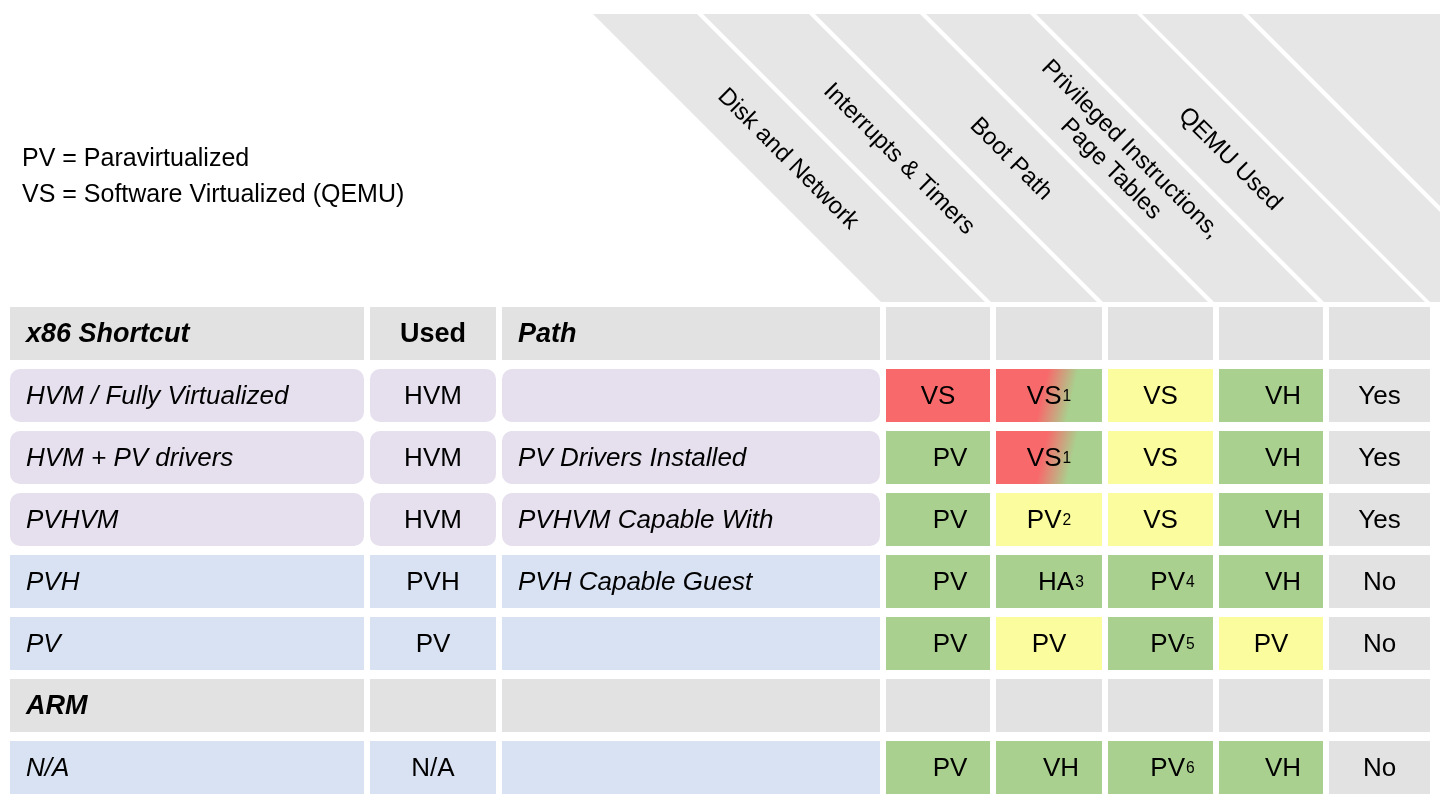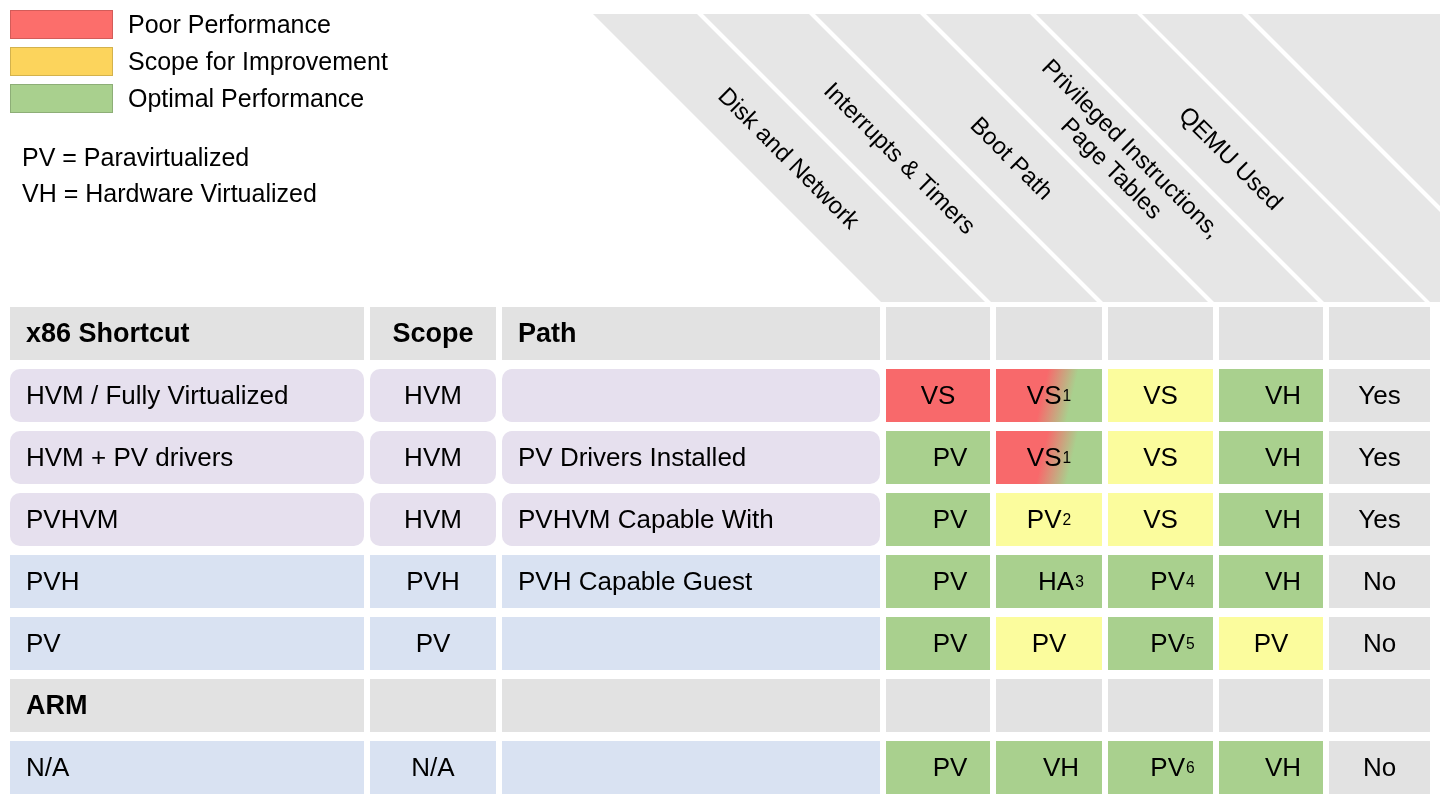--- a/index.html
+++ b/index.html
@@ -26,55 +26,41 @@
   .band-label { position:absolute; transform:translate(-50%,-50%) rotate(45deg);
                 font-size:24px; line-height:1.15; text-align:center; }
   .band-label div { white-space:nowrap; }
 
   
   .matrix { position:absolute; left:10px; top:307px; display:grid;
             grid-template-columns:354px 126px 378px 104px 106px 105px 104px 101px;
             grid-auto-rows:53px; gap:9px 6px; }
   .trow { display:contents; }
   .cell { display:flex; align-items:center; font-size:26px; }
-  .c-left { justify-content:flex-start; padding-left:16px; }
+  .c-left { justify-content:flex-start; padding-left:16px;font-style:italic; }
   .c-center { justify-content:center; }
   .hdr { font-weight:bold; font-size:27px; }
   sup { font-size:60%; line-height:0; margin-left:1px; }
 
   .bg-purple { background:var(--row-purple,#e6e0ee);border-radius:10px; }
   .bg-blue   { background:var(--row-blue,#d9e2f2); }
   .bg-gray   { background:var(--gray-cell,#e2e2e2); }
   .bg-red    { background:var(--cell-red,#f8696b); }
   .bg-yellow { background:var(--cell-yellow,#fbfc9d); }
   .bg-green  { background:var(--cell-green,#a9d08e);padding-left:24px; }
   .bg-red-green { background:linear-gradient(103deg,
                   var(--cell-red,#f8696b) 44%, var(--cell-green,#a9d08e) 70%); }
 </style>
 </head>
 <body>
 
 <div class="page">
-  <div class="legend">
-      <div class="legend-item">
-        <span class="legend-swatch" style="background: rgb(252, 110, 107);"></span>
-        <span class="legend-label">Poor Performance</span>
-      </div>
-      <div class="legend-item">
-        <span class="legend-swatch" style="background: rgb(252, 212, 92);"></span>
-        <span class="legend-label">Scope for Improvement</span>
-      </div>
-      <div class="legend-item">
-        <span class="legend-swatch" style="background: rgb(169, 208, 142);"></span>
-        <span class="legend-label">Optimal Performance</span>
-      </div>
-    </div>
   <div class="abbrs">
       <div class="abbr-line">PV = Paravirtualized</div>
-      <div class="abbr-line">VH = Hardware Virtualized</div>
+      <div class="abbr-line">VS = Software Virtualized (QEMU)</div>
     </div>
   <div class="diag-area">
       <div class="band" style="left: 881px; width: 104px;"></div>
       <div class="band" style="left: 991px; width: 106px;"></div>
       <div class="band" style="left: 1103px; width: 105px;"></div>
       <div class="band" style="left: 1214px; width: 104px;"></div>
       <div class="band" style="left: 1324px; width: 101px;"></div>
       <div class="band" style="left: 1430px; width: 100px;"></div>
       <div class="band" style="left: 1536px; width: 360px;"></div>
       <div class="band-label" style="left: 789px; top: 144px;">
@@ -88,21 +74,21 @@
       </div>
       <div class="band-label" style="left: 1122px; top: 144px;">
         <div>Privileged Instructions,</div>
         <div>Page Tables</div>
       </div>
       <div class="band-label" style="left: 1230.5px; top: 144px;">
         <div>QEMU Used</div>
       </div>
     </div>
   <div class="matrix">
-      <div class="trow"><div class="cell hdr c-left bg-gray">x86 Shortcut</div><div class="cell hdr c-center bg-gray">Scope</div><div class="cell hdr c-left bg-gray">Path</div><div class="cell bg-gray"></div><div class="cell bg-gray"></div><div class="cell bg-gray"></div><div class="cell bg-gray"></div><div class="cell bg-gray"></div></div>
+      <div class="trow"><div class="cell hdr c-left bg-gray">x86 Shortcut</div><div class="cell hdr c-center bg-gray">Used</div><div class="cell hdr c-left bg-gray">Path</div><div class="cell bg-gray"></div><div class="cell bg-gray"></div><div class="cell bg-gray"></div><div class="cell bg-gray"></div><div class="cell bg-gray"></div></div>
       <div class="trow"><div class="cell c-left bg-purple">HVM / Fully Virtualized</div><div class="cell c-center bg-purple">HVM</div><div class="cell c-left bg-purple"></div><div class="cell c-center bg-red">
           <span>VS</span>
         </div><div class="cell c-center bg-red-green">
           <span>VS</span>
           <sup>1</sup>
         </div><div class="cell c-center bg-yellow">
           <span>VS</span>
         </div><div class="cell c-center bg-green">
           <span>VH</span>
         </div><div class="cell c-center bg-gray">

